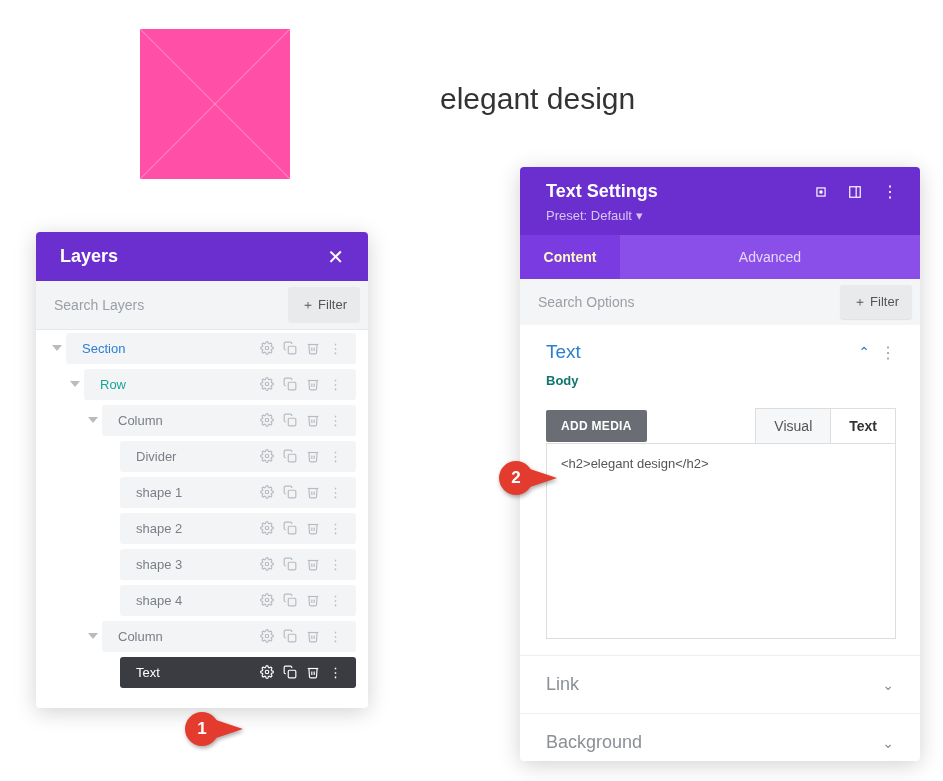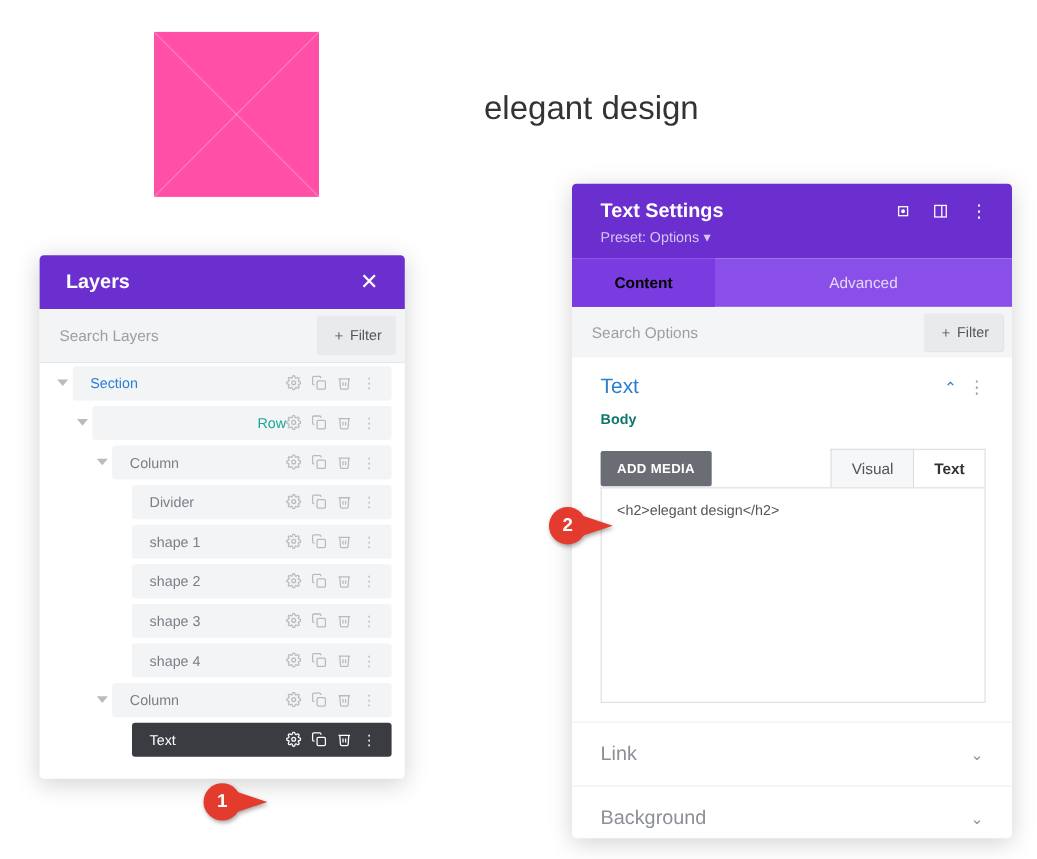--- a/index.html
+++ b/index.html
@@ -28,36 +28,36 @@
 .tree { padding: 0 12px 18px 12px; }
 .row { display: flex; align-items: center; height: 36px; font-size: 13px; position: relative; }
 .row .caret { width: 18px; display: flex; justify-content: center; }
 .row .label { flex: 1; padding-left: 6px; }
 .row .pill { flex: 1; background: #f3f4f6; border-radius: 3px; padding: 8px 10px; display: flex; align-items: center; }
 .row.active .pill { background: #3a3c41; color: #fff; }
 .row .acts { display: flex; gap: 9px; align-items: center; padding-right: 4px; }
 .row .acts .ic { color: #b7bbc1; cursor: pointer; }
 .row.active .acts .ic { color: #fff; }
 .blue { color: #2a7fd4; }
-.teal { color: #1aa596; text-align: right; }
+.teal { color: #1aa596; }
 .gray { color: #7a7f87; }
 .ind1 { padding-left: 18px; }
 .ind2 { padding-left: 36px; }
 .ind3 { padding-left: 54px; }
 
 
 .settings { position: absolute; left: 520px; top: 167px; width: 400px; background: #fff; box-shadow: 0 4px 22px rgba(0,0,0,.18); border-radius: 4px; }
 .set-hd { background: #6b2fcf; color: #fff; padding: 14px 22px 12px 26px; border-radius: 4px 4px 0 0; }
 .set-hd-top { display: flex; align-items: center; justify-content: space-between; }
 .set-hd h3 { font-size: 18px; font-weight: 600; }
 .hd-icons { display: flex; gap: 20px; align-items: center; }
 .preset { font-size: 13px; color: #d6c6f2; margin-top: 6px; display: flex; align-items: center; gap: 4px; }
 .tabs { display: flex; background: #8a4fe8; }
 .tab { flex: 0 0 auto; padding: 14px 0; font-size: 14px; color: #e4d7fb; text-align: center; cursor: pointer; }
-.tab.t1 { width: 130px; background: #7a3be0; color: #000000; font-weight: 600; }
+.tab.t1 { width: 100px; background: #7a3be0; color: #fef9c3; font-weight: 600; }
 .tab.t2 { width: 110px; }
 .tab.t3 { flex: 1; }
 .set-search { display: flex; align-items: center; background: #f4f5f7; }
 .set-search input { flex: 1; border: none; background: transparent; padding: 12px 18px; font-size: 14px; outline: none; }
 .set-search input::placeholder { color: #9aa0a6; }
 .fbtn2 { background: #e9eaec; border: none; padding: 8px 13px; margin: 6px 8px; font-size: 13px; color: #555; border-radius: 3px; cursor: pointer; box-shadow: 0 1px 1px rgba(0,0,0,.08); }
 
 .sect { padding: 16px 24px 12px 26px; border-bottom: 1px solid #eee; }
 .sect-hd { display: flex; align-items: center; justify-content: space-between; }
 .sect-hd .ttl { font-size: 19px; color: #2a7fd4; font-weight: 400; }
@@ -420,21 +420,21 @@
         <span>
             <svg width="14" height="14" viewBox="0 0 24 24" fill="none" stroke="#fff" stroke-width="2">
               <rect x="3" y="3" width="18" height="18"></rect>
               <line x1="14" y1="3" x2="14" y2="21"></line>
             </svg>
           </span>
         <span style="color:#fff">⋮</span>
       </div>
     </div>
     <div class="preset">
-      <span>Preset: Options</span>
+      <span>Preset: Default</span>
       <span>▾</span>
     </div>
   </div>
   <div class="tabs">
     <div class="tab t1">Content</div>
     <div class="tab t3">Advanced</div>
   </div>
   <div class="set-search">
     <input type="text" placeholder="Search Options" style="">
     <button class="fbtn2">＋ <span>Filter</span></button>

